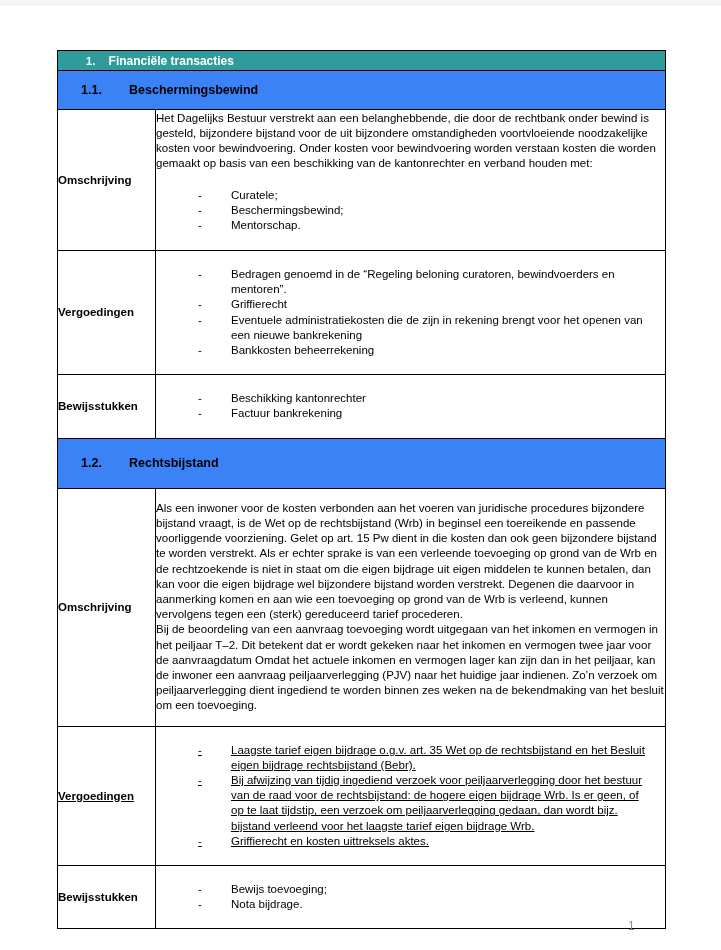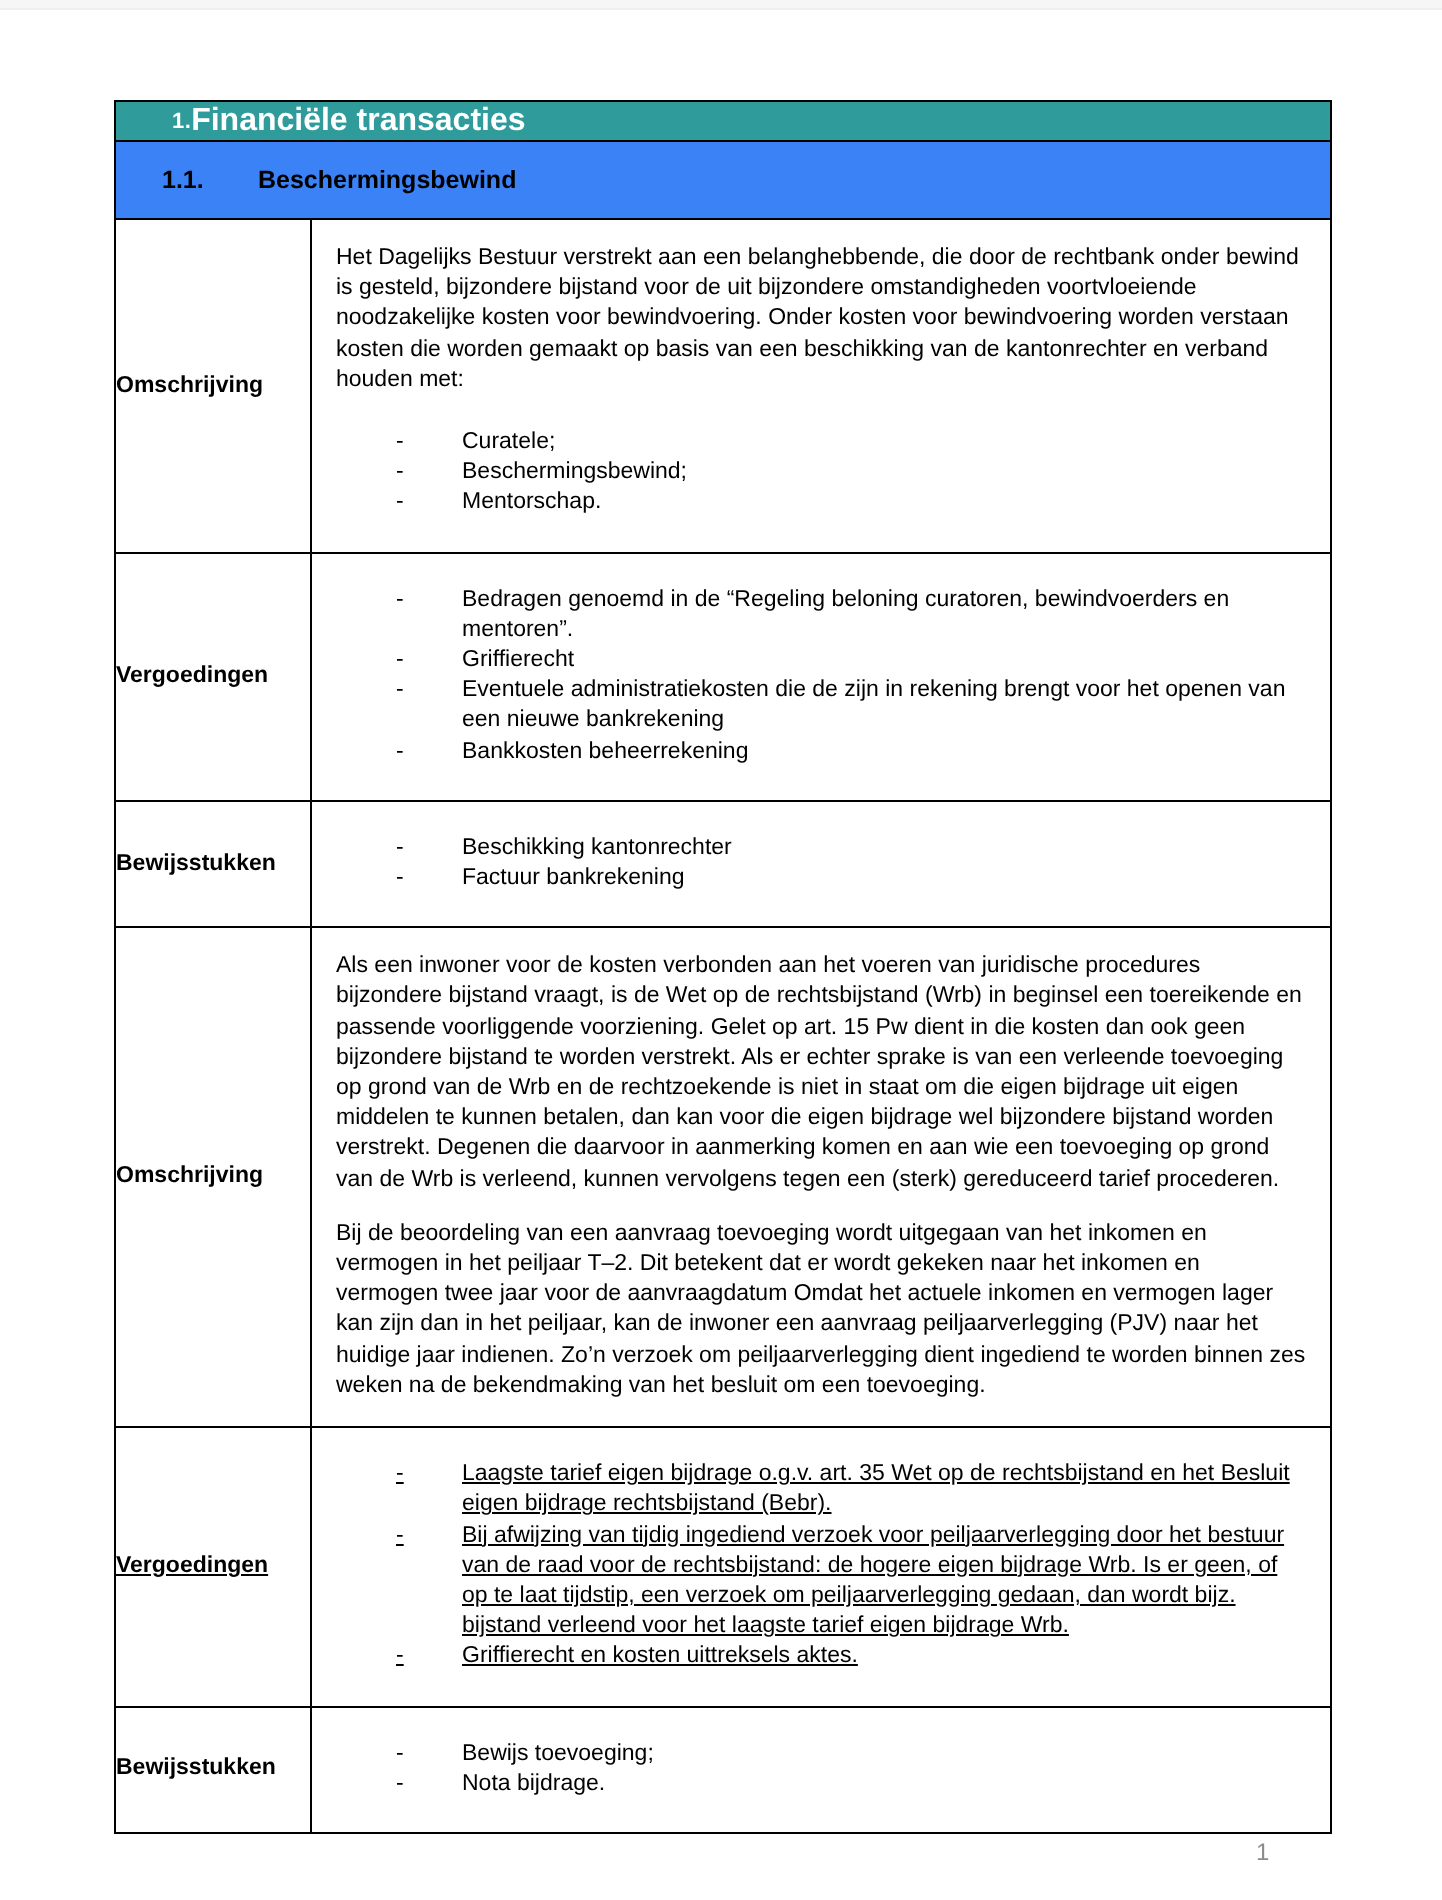--- a/index.html
+++ b/index.html
@@ -30,36 +30,36 @@
   }
   col.c-label{width:98px;}
   col.c-content{width:510px;}
   
   td.title-cell{
     background:var(--header-bg);color:var(--header-text);
     height:20px;font-weight:bold;
   }
   .title-inner{display:flex;align-items:center;}
   .title-number{margin-left:28px;font-size:11px;letter-spacing:.2px;}
-  .title-text{font-size:16px;}
+  .title-text{margin-left:13px;font-size:12px;}
   
   td.sub-cell{background:#3b82f6;font-weight:bold;font-size:12.5px;}
   td.sub-cell.h11{height:39px;}
   td.sub-cell.h12{height:50px;}
   .sub-inner{display:flex;align-items:center;}
   .sub-number{margin-left:23px;width:48px;flex:0 0 48px;}
   
   td.label-cell{
     font-weight:bold;padding:4px 3px 4px 5px;line-height:14.5px;
   }
   
   td.content-cell{
     padding:7px 8px 7px 8px;line-height:15.2px;
   }
-  td.content-cell p{margin:12px;}
+  td.content-cell p{margin:0;}
   .dlist{margin:16px;}
   .li{
     display:grid;grid-template-columns:33px 1fr;margin-left:26px;
   }
   .li::before{content:"-";}
   
   tr.r-omschrijving1 td{height:141px;}
   tr.r-vergoedingen1 td{height:118px;}
   tr.r-bewijs1 td{height:55px;}
   tr.r-omschrijving2 td{height:238px;}
@@ -147,20 +147,28 @@
           <div class="li">
                 <span>Beschikking kantonrechter</span>
               </div>
           <div class="li">
                 <span>Factuur bankrekening</span>
               </div>
         </div>
       </td>
     </tr>
 
+    <tr>
+      <td colspan="2" class="sub-cell h12">
+        <div class="sub-inner">
+          <span class="sub-number">1.2.</span>
+          <span class="sub-title">Rechtsbijstand</span>
+        </div>
+      </td>
+    </tr>
 
     <tr class="r-omschrijving2">
       <td class="label-cell">Omschrijving</td>
       <td class="content-cell">
         <p>Als een inwoner voor de kosten verbonden aan het voeren van juridische procedures bijzondere bijstand vraagt, is de Wet op de rechtsbijstand (Wrb) in beginsel een toereikende en passende voorliggende voorziening. Gelet op art. 15 Pw dient in die kosten dan ook geen bijzondere bijstand te worden verstrekt. Als er echter sprake is van een verleende toevoeging op grond van de Wrb en de rechtzoekende is niet in staat om die eigen bijdrage uit eigen middelen te kunnen betalen, dan kan voor die eigen bijdrage wel bijzondere bijstand worden verstrekt. Degenen die daarvoor in aanmerking komen en aan wie een toevoeging op grond van de Wrb is verleend, kunnen vervolgens tegen een (sterk) gereduceerd tarief procederen.</p>
         <p>Bij de beoordeling van een aanvraag toevoeging wordt uitgegaan van het inkomen en vermogen in het peiljaar T–2. Dit betekent dat er wordt gekeken naar het inkomen en vermogen twee jaar voor de aanvraagdatum Omdat het actuele inkomen en vermogen lager kan zijn dan in het peiljaar, kan de inwoner een aanvraag peiljaarverlegging (PJV) naar het huidige jaar indienen. Zo’n verzoek om peiljaarverlegging dient ingediend te worden binnen zes weken na de bekendmaking van het besluit om een toevoeging.</p>
       </td>
     </tr>
 
 

